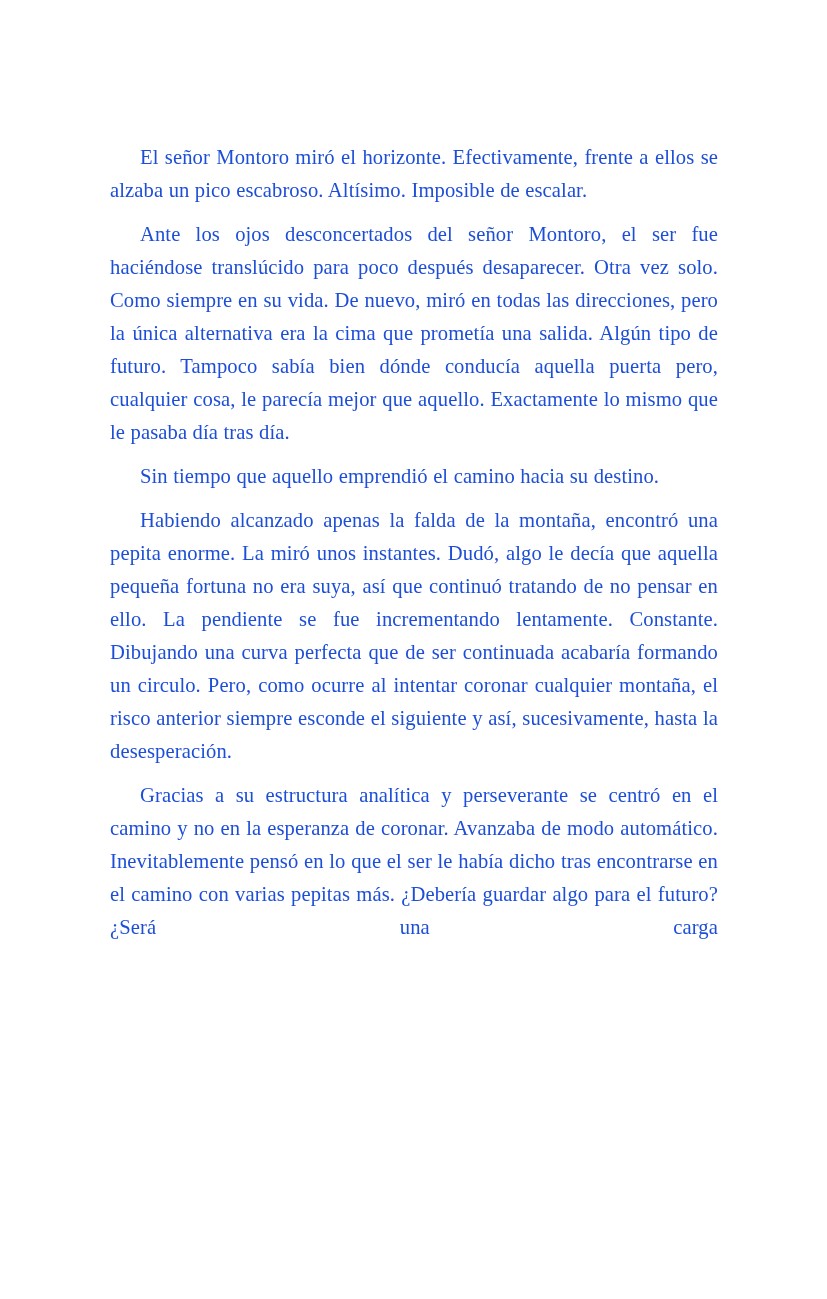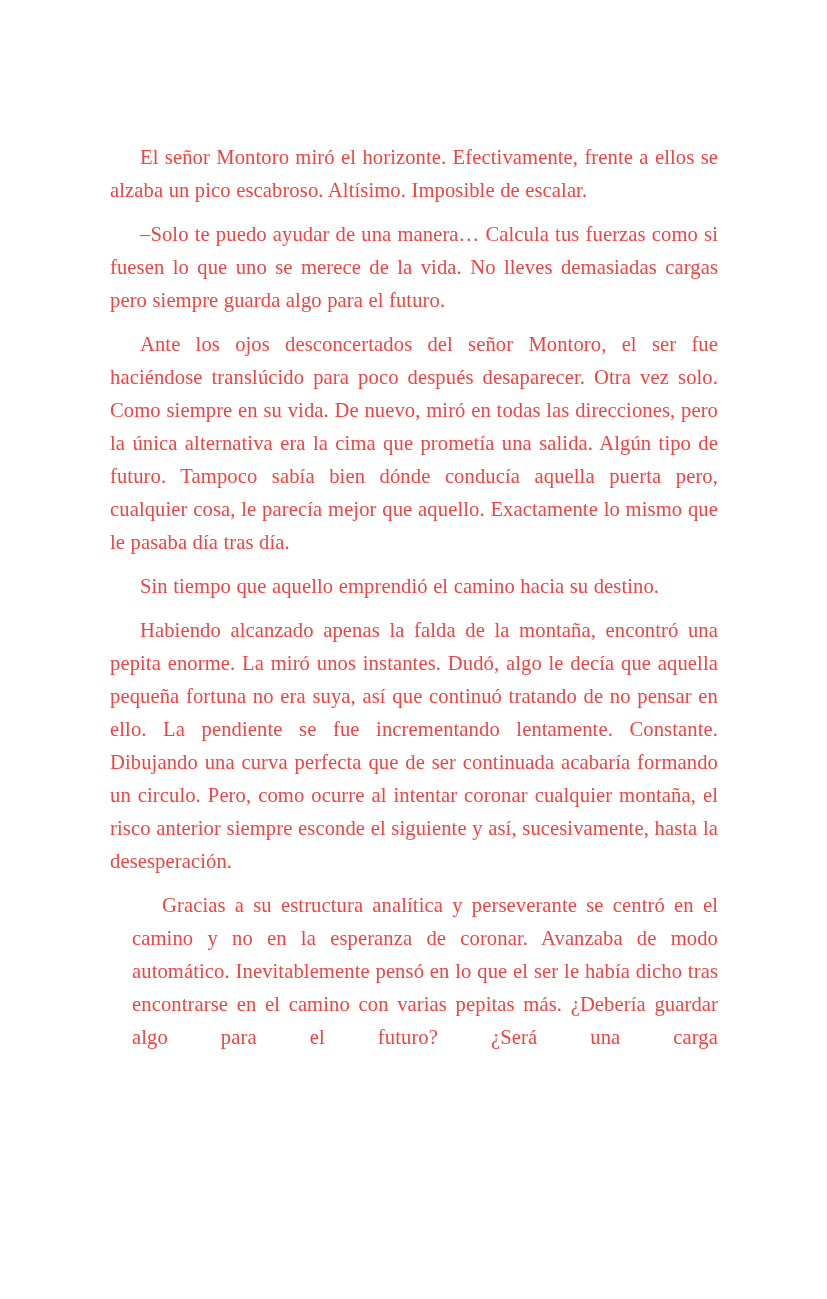--- a/index.html
+++ b/index.html
@@ -31,46 +31,44 @@
   }
   .para {
     margin: 0 0 11px 0;
     text-indent: 30px;
     text-align: justify;
     text-justify: inter-word;
     font-size: 20.6px;
     line-height: 33px;
     letter-spacing: 0.1px;
     word-spacing: 0.2px;
-    color: #ef4444;
+    color: #1d4ed8;
     hyphens: none;
     -webkit-hyphens: none;
   }
   .para:last-child {
     margin-bottom: 0;
-    margin-left: 22px;
   }
   
   .para.continued {
     text-align-last: justify;
   }
   
   .para.single-line {
     text-align: left;
   }
 </style>
 </head>
 <body>
 
 <div class="page">
   <div class="text-block">
 
     <p class="para">El señor Montoro miró el horizonte. Efectivamente, frente a ellos se alzaba un pico escabroso. Altísimo. Imposible de escalar.</p>
 
-    <p class="para">–Solo te puedo ayudar de una manera… Calcula tus fuerzas como si fuesen lo que uno se merece de la vida. No lleves demasiadas cargas pero siempre guarda algo para el futuro.</p>
 
     <p class="para">Ante los ojos desconcertados del señor Montoro, el ser fue haciéndose translúcido para poco después desaparecer. Otra vez solo. Como siempre en su vida. De nuevo, miró en todas las direcciones, pero la única alternativa era la cima que prometía una salida. Algún tipo de futuro. Tampoco sabía bien dónde conducía aquella puerta pero, cualquier cosa, le parecía mejor que aquello. Exactamente lo mismo que le pasaba día tras día.</p>
 
     <p class="para single-line">Sin tiempo que aquello emprendió el camino hacia su destino.</p>
 
     <p class="para">Habiendo alcanzado apenas la falda de la montaña, encontró una pepita enorme. La miró unos instantes. Dudó, algo le decía que aquella pequeña fortuna no era suya, así que continuó tratando de no pensar en ello. La pendiente se fue incrementando lentamente. Constante. Dibujando una curva perfecta que de ser continuada acabaría formando un circulo. Pero, como ocurre al intentar coronar cualquier montaña, el risco anterior siempre esconde el siguiente y así, sucesivamente, hasta la desesperación.</p>
 
     <p class="para continued">Gracias a su estructura analítica y perseverante se centró en el camino y no en la esperanza de coronar. Avanzaba de modo automático. Inevitablemente pensó en lo que el ser le había dicho tras encontrarse en el camino con varias pepitas más. ¿Debería guardar algo para el futuro? ¿Será una carga</p>
 
   </div>

